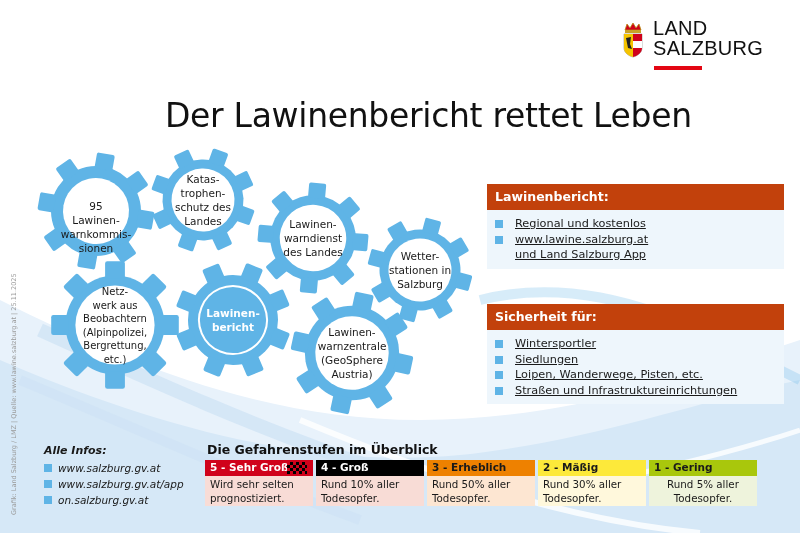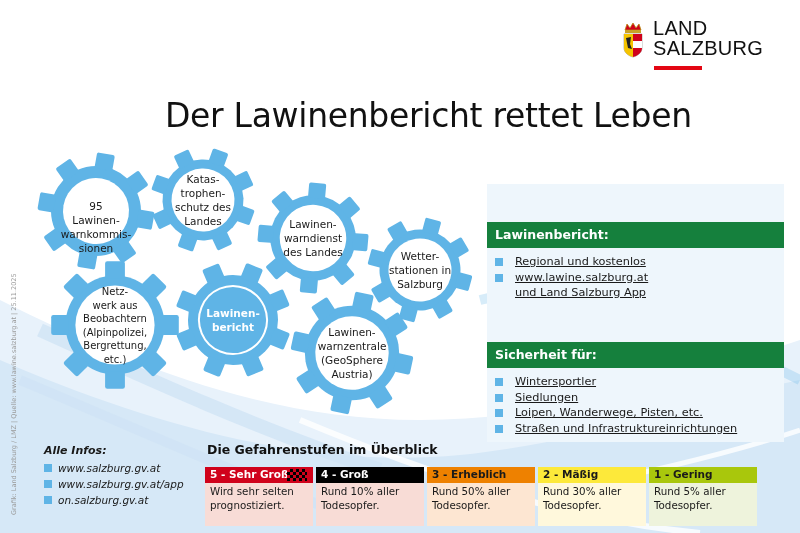--- a/index.html
+++ b/index.html
@@ -15,36 +15,36 @@
 
   .page-title { position: absolute; left: 165px; top: 96px; font-family: "DejaVu Sans", sans-serif; font-size: 33px; font-weight: normal; color: #111; letter-spacing: -0.3px; z-index: 2; white-space: nowrap; }
 
   .credit { position: absolute; left: 10px; top: 515px; transform: rotate(-90deg); transform-origin: left top; font-size: 6.5px; color: #9a9a9a; white-space: nowrap; z-index: 2; }
 
   .gears { position: absolute; left: 0; top: 0; width: 800px; height: 533px; z-index: 1; }
   .gear-label { position: absolute; text-align: center; font-family: "DejaVu Sans", sans-serif; font-size: 10.5px; line-height: 14px; color: #1a1a1a; z-index: 3; transform: translate(-50%, -50%); }
   .gear-label.center { color: #ffffff; font-weight: bold; font-size: 10.5px; }
 
   .info-box { position: absolute; left: 487px; width: 297px; background: #eef6fc; z-index: 2; }
-  .info-head { background: #15803d; color: #fff; font-size: 12.5px; font-weight: bold; padding: 5px 8px; height: 26px; margin-top: 38px; }
+  .info-head { background: #c2410c; color: #fff; font-size: 12.5px; font-weight: bold; padding: 5px 8px; height: 26px; }
   .info-list { list-style: none; padding: 6px 0 6px 8px; text-decoration: underline; }
   .info-list li { position: relative; padding-left: 20px; font-size: 11.3px; line-height: 15.5px; color: #1a1a1a; }
   .info-list li .bullet { position: absolute; left: 0; top: 4px; width: 8px; height: 8px; background: #5fb4e6; }
 
   .alle-infos { position: absolute; left: 44px; top: 444px; z-index: 2; font-style: italic; }
   .alle-title { font-size: 11px; font-weight: bold; margin-bottom: 3px; }
   .alle-list { list-style: none; }
   .alle-list li { position: relative; padding-left: 14px; font-size: 10.5px; line-height: 16px; }
   .alle-list li .bullet { position: absolute; left: 0; top: 4px; width: 8px; height: 8px; background: #5fb4e6; }
 
   .gf-title { position: absolute; left: 207px; top: 442px; font-size: 12.5px; font-weight: bold; color: #111; z-index: 2; white-space: nowrap; }
   .gf-row { position: absolute; left: 205px; top: 460px; display: flex; gap: 3px; z-index: 2; }
-  .gf-cell { width: 108px; margin-top: 7px; }
+  .gf-cell { width: 108px; }
   .gf-head { height: 16px; font-size: 10.5px; font-weight: bold; padding: 1px 5px; position: relative; white-space: nowrap; }
-  .gf-body { height: 43px; font-size: 10.3px; line-height: 14px; padding: 1px 5px; color: #1a1a1a; }
+  .gf-body { height: 30px; font-size: 10.3px; line-height: 14px; padding: 1px 5px; color: #1a1a1a; }
   .checker { position: absolute; right: 6px; top: 2px; width: 20px; height: 12px;
     background-image: linear-gradient(45deg, #000 25%, transparent 25%, transparent 75%, #000 75%),
                       linear-gradient(45deg, #000 25%, transparent 25%, transparent 75%, #000 75%);
     background-size: 6px 6px; background-position: 0 0, 3px 3px; background-color: #d0021b; }
 </style>
 </head>
 <body>
 
 <svg class="bg-swoosh" viewBox="0 0 800 533" xmlns="http://www.w3.org/2000/svg">
   <path d="M0,300 C120,360 260,420 420,420 C560,420 680,380 800,340 L800,533 L0,533 Z" fill="#e8f2fb"></path>
@@ -205,17 +205,17 @@
     </div>
   </div>
   <div class="gf-cell">
     <div class="gf-head" style="background:#fde93a; color:#1a1a1a;">2 - Mäßig</div>
     <div class="gf-body" style="background:#fff8dc;">
       <span>Rund 30% aller</span><br><span>Todesopfer.</span>
     </div>
   </div>
   <div class="gf-cell">
     <div class="gf-head" style="background:#a9c70c; color:#1a1a1a;">1 - Gering</div>
-    <div class="gf-body" style="background:#eef3dc;">
+    <div class="gf-body" style="background:#eef3dc;text-align:center;">
       <span>Rund 5% aller</span><br><span>Todesopfer.</span>
     </div>
   </div>
 </div>
 
 </body></html>

